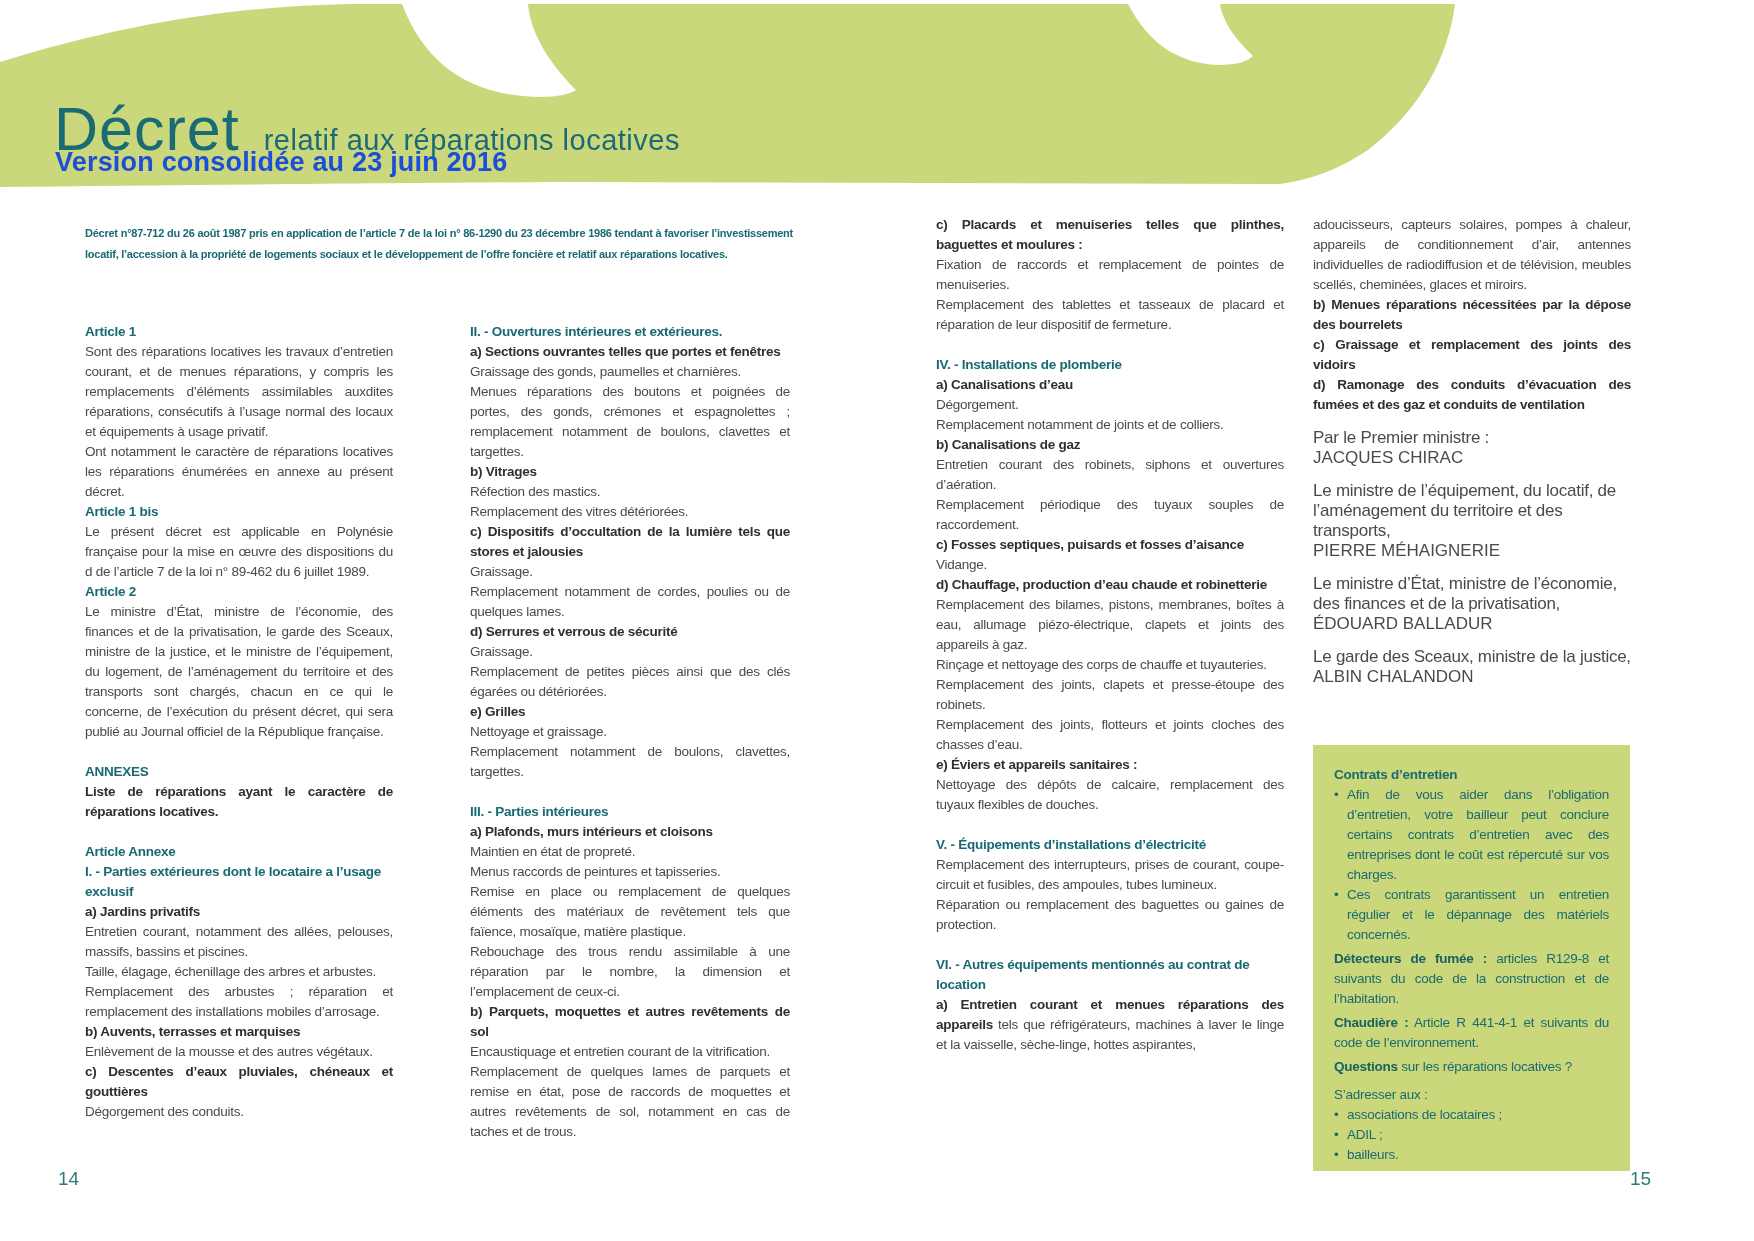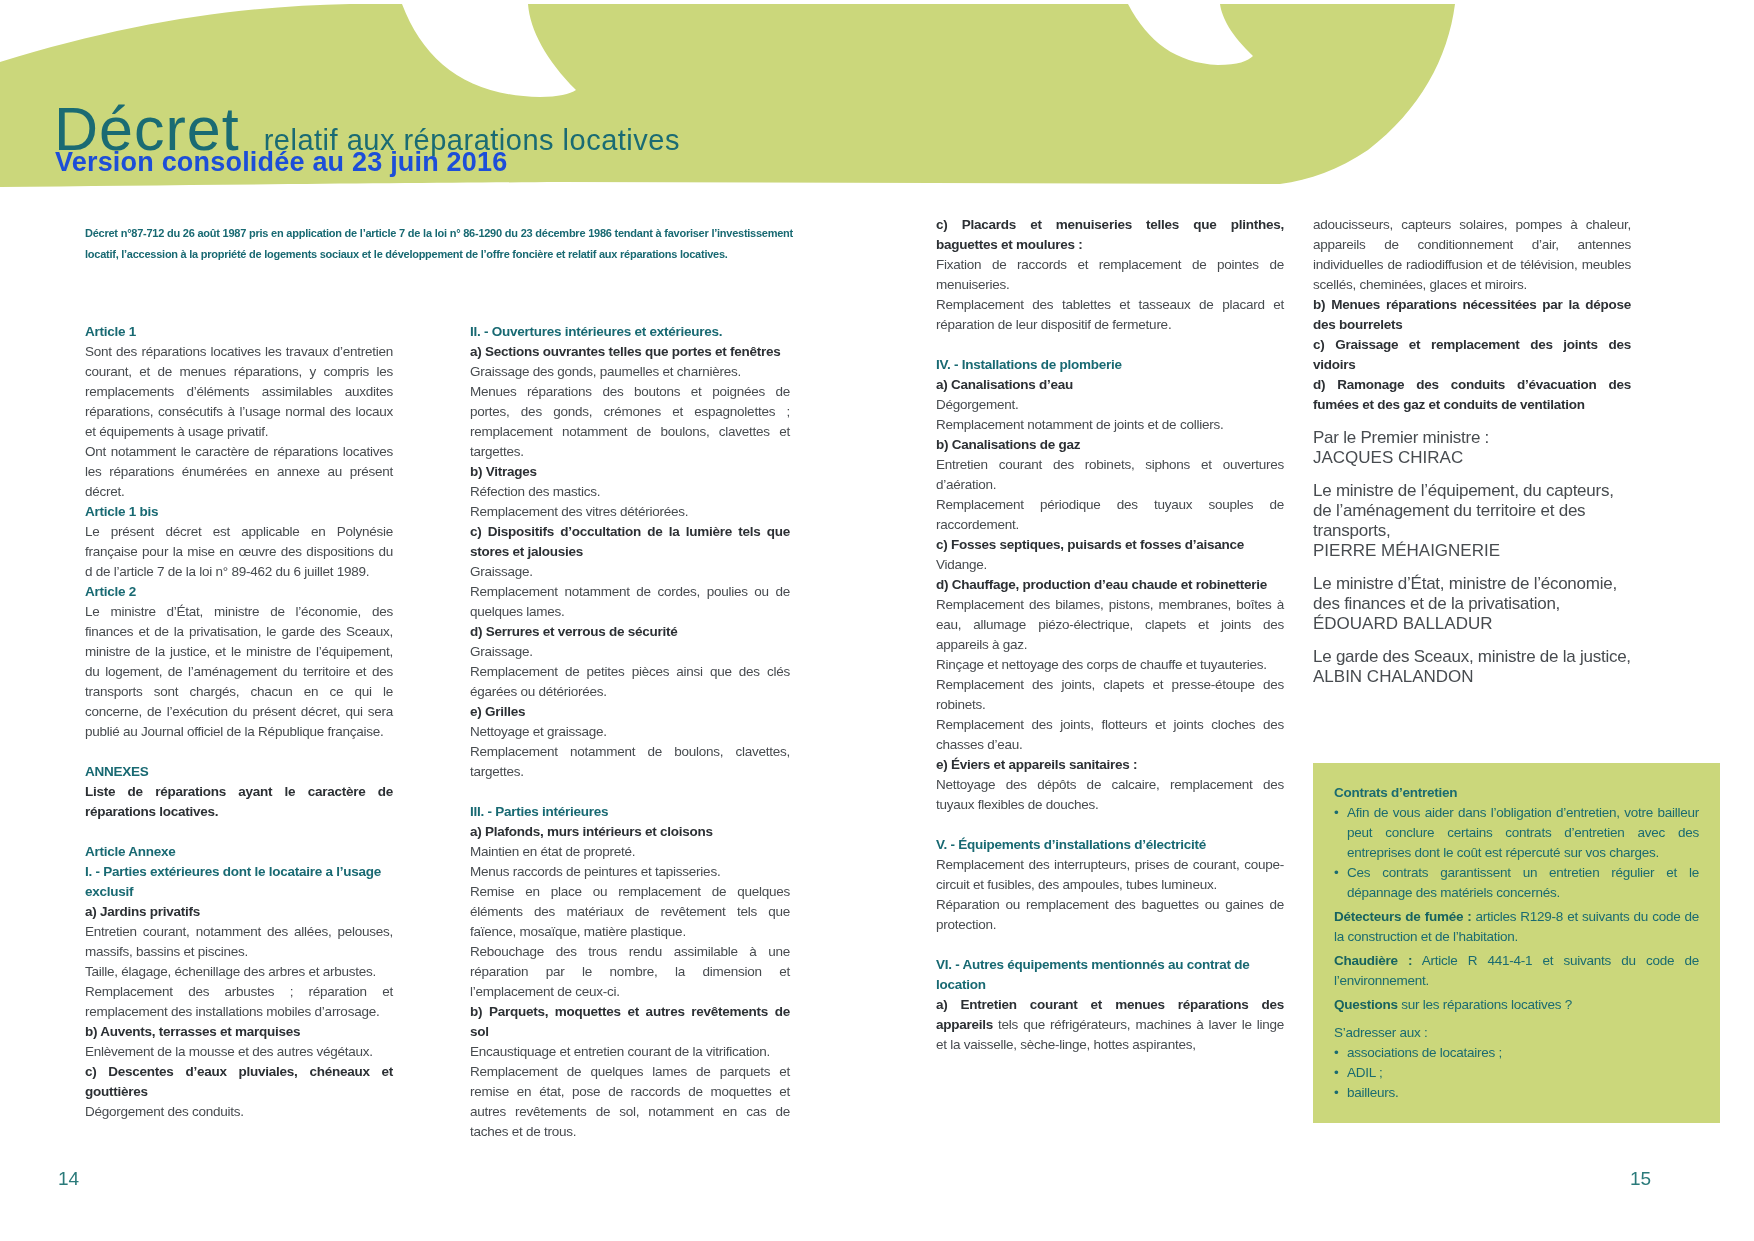--- a/index.html
+++ b/index.html
@@ -40,22 +40,22 @@
   .col p{margin:0;}
   .col p.gap{margin-top:20px;}
   .col p.teal{color:#186972;font-weight:bold;text-align:left;}
   .col p.bold{font-weight:bold;color:#2c3034;}
   .col p.sig{text-align:left;margin-top:13px;font-size:17px;}
   .col p.sig .nm{letter-spacing:0;}
   .col strong{color:#2c3034;}
 
   
   #infobox{
-    position:absolute;left:1313px;top:763px;width:407px;box-sizing:border-box;
-    background:#cbd77b;padding:20px 21px 20px 21px;
+    position:absolute;left:1313px;top:745px;width:317px;box-sizing:border-box;
+    background:#cbd77b;padding:20px 21px 6px 21px;
     color:#1a6b70;font-size:13.5px;line-height:20px;letter-spacing:-0.25px;
     text-align:justify;
   }
   #infobox p{margin:0;}
   #infobox .bx-head{font-weight:bold;text-align:left;}
   #infobox ul{list-style:none;margin:0;padding:0;}
   #infobox li{position:relative;padding-left:13px;}
   #infobox li::before{content:"\2022";position:absolute;left:0;top:0;}
   #infobox .para{margin-top:4px;}
   #infobox .para strong{color:#14605f;color:#17635f;}
@@ -161,21 +161,21 @@
       <p class="body">Réparation ou remplacement des baguettes ou gaines de protection.</p>
       <p class="teal gap">VI. - Autres équipements mentionnés au contrat de location</p>
       <p class="body"><strong>a) Entretien courant et menues réparations des appareils</strong> tels que réfrigérateurs, machines à laver le linge et la vaisselle, sèche-linge, hottes aspirantes,</p>
     </div>
   <div id="col4" class="col">
       <p class="body">adoucisseurs, capteurs solaires, pompes à chaleur, appareils de conditionnement d’air, antennes individuelles de radiodiffusion et de télévision, meubles scellés, cheminées, glaces et miroirs.</p>
       <p class="bold">b) Menues réparations nécessitées par la dépose des bourrelets</p>
       <p class="bold">c) Graissage et remplacement des joints des vidoirs</p>
       <p class="bold">d) Ramonage des conduits d’évacuation des fumées et des gaz et conduits de ventilation</p>
       <p class="sig gap"><span>Par le Premier ministre :</span><br><span class="nm">JACQUES CHIRAC</span></p>
-      <p class="sig"><span>Le ministre de l’équipement, du capteurs, de l’aménagement du territoire et des transports,</span><br><span class="nm">PIERRE MÉHAIGNERIE</span></p>
+      <p class="sig"><span>Le ministre de l’équipement, du locatif, de l’aménagement du territoire et des transports,</span><br><span class="nm">PIERRE MÉHAIGNERIE</span></p>
       <p class="sig"><span>Le ministre d’État, ministre de l’économie, des finances et de la privatisation,</span><br><span class="nm">ÉDOUARD BALLADUR</span></p>
       <p class="sig"><span>Le garde des Sceaux, ministre de la justice,</span><br><span class="nm">ALBIN CHALANDON</span></p>
     </div>
 
   <div id="infobox">
     <p class="bx-head">Contrats d’entretien</p>
     <ul>
         <li>Afin de vous aider dans l’obligation d’entretien, votre bailleur peut conclure certains contrats d’entretien avec des entreprises dont le coût est répercuté sur vos charges.</li>
         <li>Ces contrats garantissent un entretien régulier et le dépannage des matériels concernés.</li>
       </ul>

